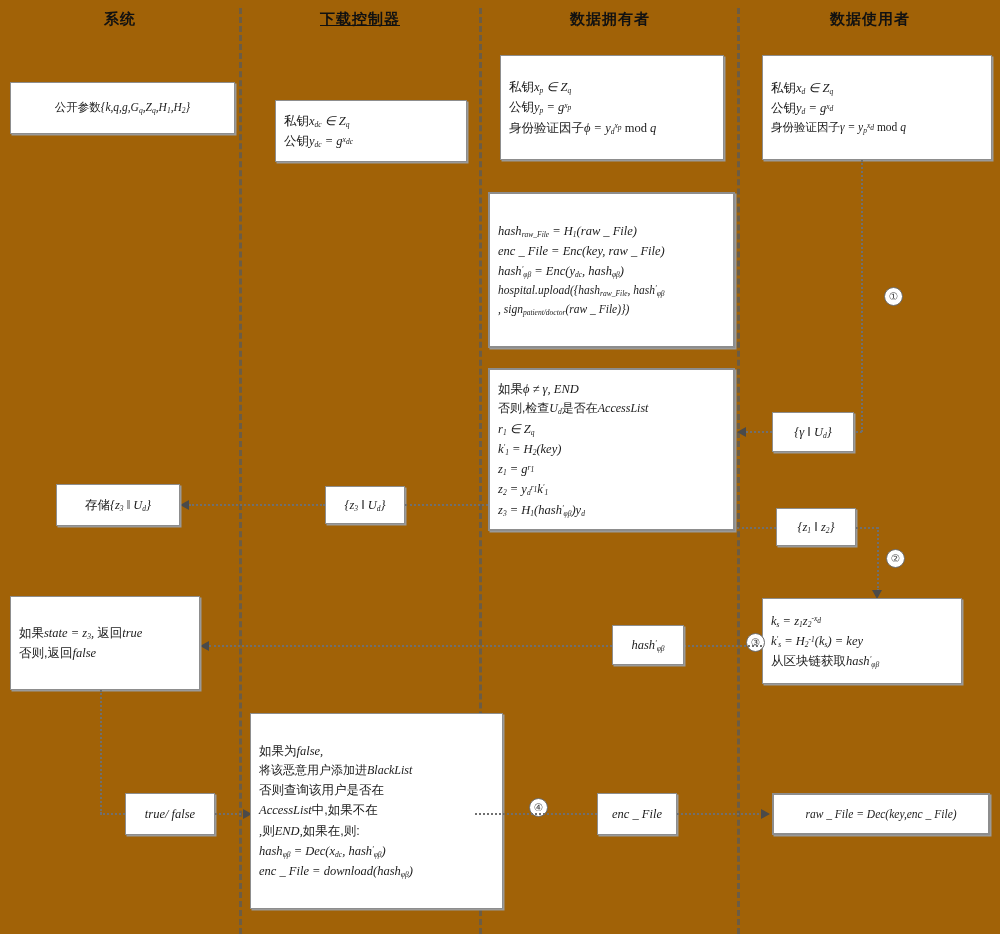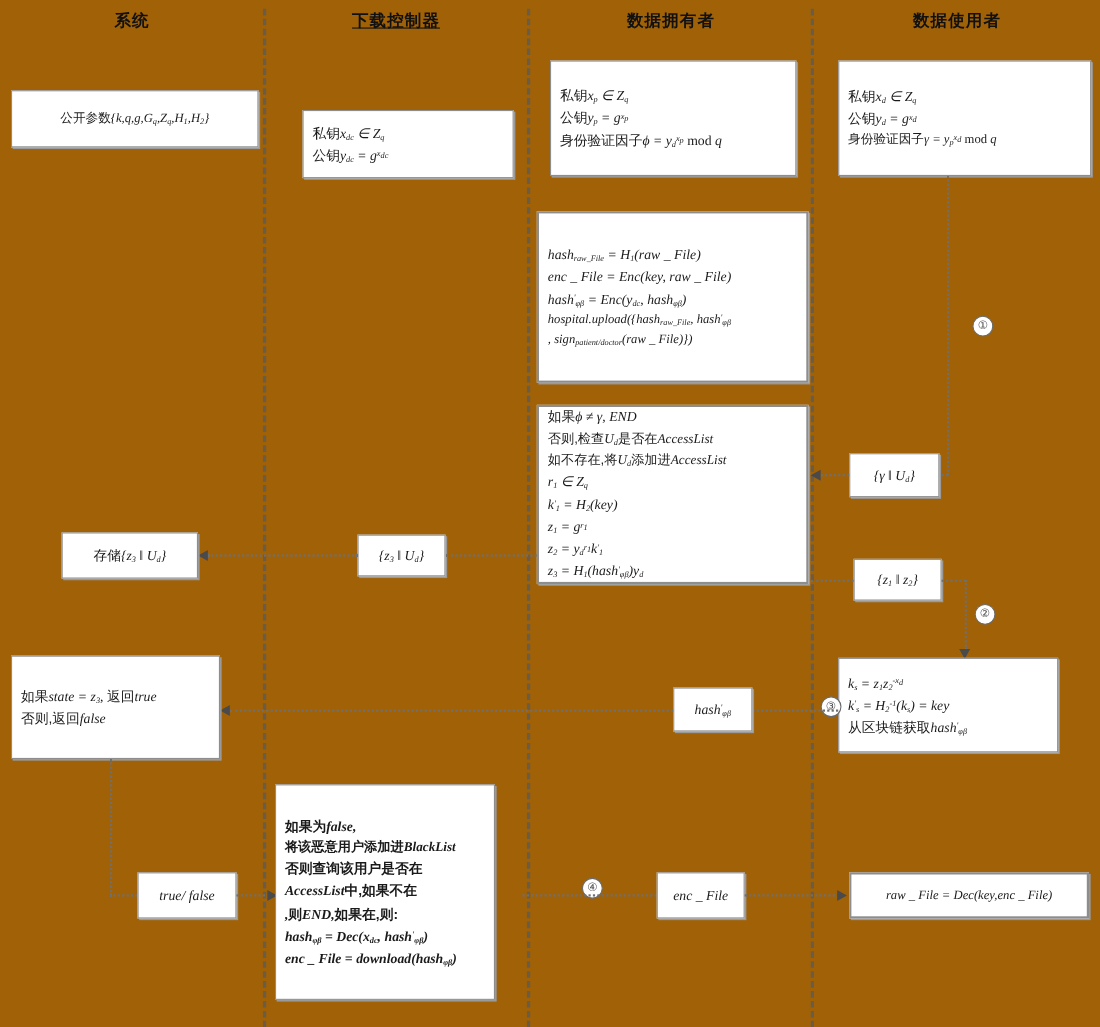--- a/index.html
+++ b/index.html
@@ -79,21 +79,20 @@
     <div class="ln"><i class="v">hash</i><sub>raw_File</sub> = <i class="v">H</i><sub>1</sub>(<i class="v">raw _ File</i>)</div>
     <div class="ln"><i class="v">enc _ File</i> = <i class="v">Enc</i>(<i class="v">key</i>, <i class="v">raw _ File</i>)</div>
     <div class="ln"><i class="v">hash</i><sup>'</sup><sub>φβ</sub> = <i class="v">Enc</i>(<i class="v">y</i><sub>dc</sub>, <i class="v">hash</i><sub>φβ</sub>)</div>
     <div class="ln" style="font-size:11.5px;"><i class="v">hospital.upload</i>({<i class="v">hash</i><sub>raw_File</sub>, <i class="v">hash</i><sup>'</sup><sub>φβ</sub></div>
     <div class="ln" style="font-size:11.5px;">, <i class="v">sign</i><sub>patient/doctor</sub>(<i class="v">raw _ File</i>)})</div>
   </div>
 
   <div class="box" style="left:488px;top:368px;width:247px;height:163px;border-width:2px;">
     <div class="ln"><span class="cn">如果</span><i class="v">ϕ</i> ≠ <i class="v">γ</i>, <i class="v">END</i></div>
     <div class="ln" style="font-size:12px;"><span class="cn">否则,检查</span><i class="v">U</i><sub>d</sub><span class="cn">是否在</span><i class="v">AccessList</i></div>
-    <div class="ln" style="font-size:12px;"><span class="cn">如不存在,将</span><i class="v">U</i><sub>d</sub><span class="cn">添加进</span><i class="v">AccessList</i></div>
     <div class="ln"><i class="v">r</i><sub>1</sub> ∈ <i class="v">Z</i><sub>q</sub></div>
     <div class="ln"><i class="v">k</i><sup>'</sup><sub>1</sub> = <i class="v">H</i><sub>2</sub>(<i class="v">key</i>)</div>
     <div class="ln"><i class="v">z</i><sub>1</sub> = <i class="v">g</i><sup>r<sub>1</sub></sup></div>
     <div class="ln"><i class="v">z</i><sub>2</sub> = <i class="v">y</i><sub>d</sub><sup>r<sub>1</sub></sup><i class="v">k</i><sup>'</sup><sub>1</sub></div>
     <div class="ln"><i class="v">z</i><sub>3</sub> = <i class="v">H</i><sub>1</sub>(<i class="v">hash</i><sup>'</sup><sub>φβ</sub>)<i class="v">y</i><sub>d</sub></div>
   </div>
 
   <div class="vdot" style="left:861px;top:160px;height:272px;"></div>
   <div class="hdot" style="left:832px;top:431px;width:30px;"></div>
   <div class="step" style="left:884px;top:287px;">①</div>
@@ -146,21 +145,21 @@
 
   <div class="vdot" style="left:100px;top:690px;height:124px;"></div>
   <div class="hdot" style="left:100px;top:813px;width:25px;"></div>
 
   <div class="box center" style="left:125px;top:793px;width:90px;height:42px;">
     <div class="ln"><i class="v">true</i>/ <i class="v">false</i></div>
   </div>
   <div class="hdot" style="left:215px;top:813px;width:30px;"></div>
   <div class="ahead right" style="left:243px;top:809px;"></div>
 
-  <div class="box" style="left:250px;top:713px;width:200px;height:196px;font-weight:bold;">
+  <div class="box" style="left:250px;top:713px;width:253px;height:196px;">
     <div class="ln"><span class="cn">如果为</span><i class="v">false</i>,</div>
     <div class="ln" style="font-size:12px;"><span class="cn">将该恶意用户添加进</span><i class="v">BlackList</i></div>
     <div class="ln"><span class="cn">否则查询该用户是否在</span></div>
     <div class="ln"><i class="v">AccessList</i><span class="cn">中,如果不在</span></div>
     <div class="ln">,<span class="cn">则</span><i class="v">END</i>,<span class="cn">如果在,则:</span></div>
     <div class="ln"><i class="v">hash</i><sub>φβ</sub> = <i class="v">Dec</i>(<i class="v">x</i><sub>dc</sub>, <i class="v">hash</i><sup>'</sup><sub>φβ</sub>)</div>
     <div class="ln"><i class="v">enc _ File</i> = <i class="v">download</i>(<i class="v">hash</i><sub>φβ</sub>)</div>
   </div>
 
   <div class="step" style="left:529px;top:798px;">④</div>

